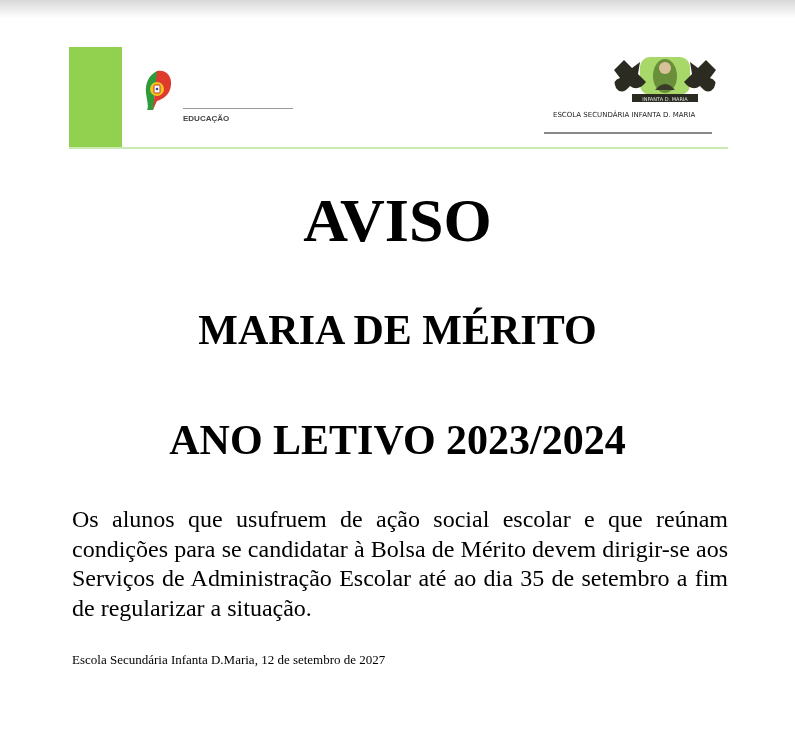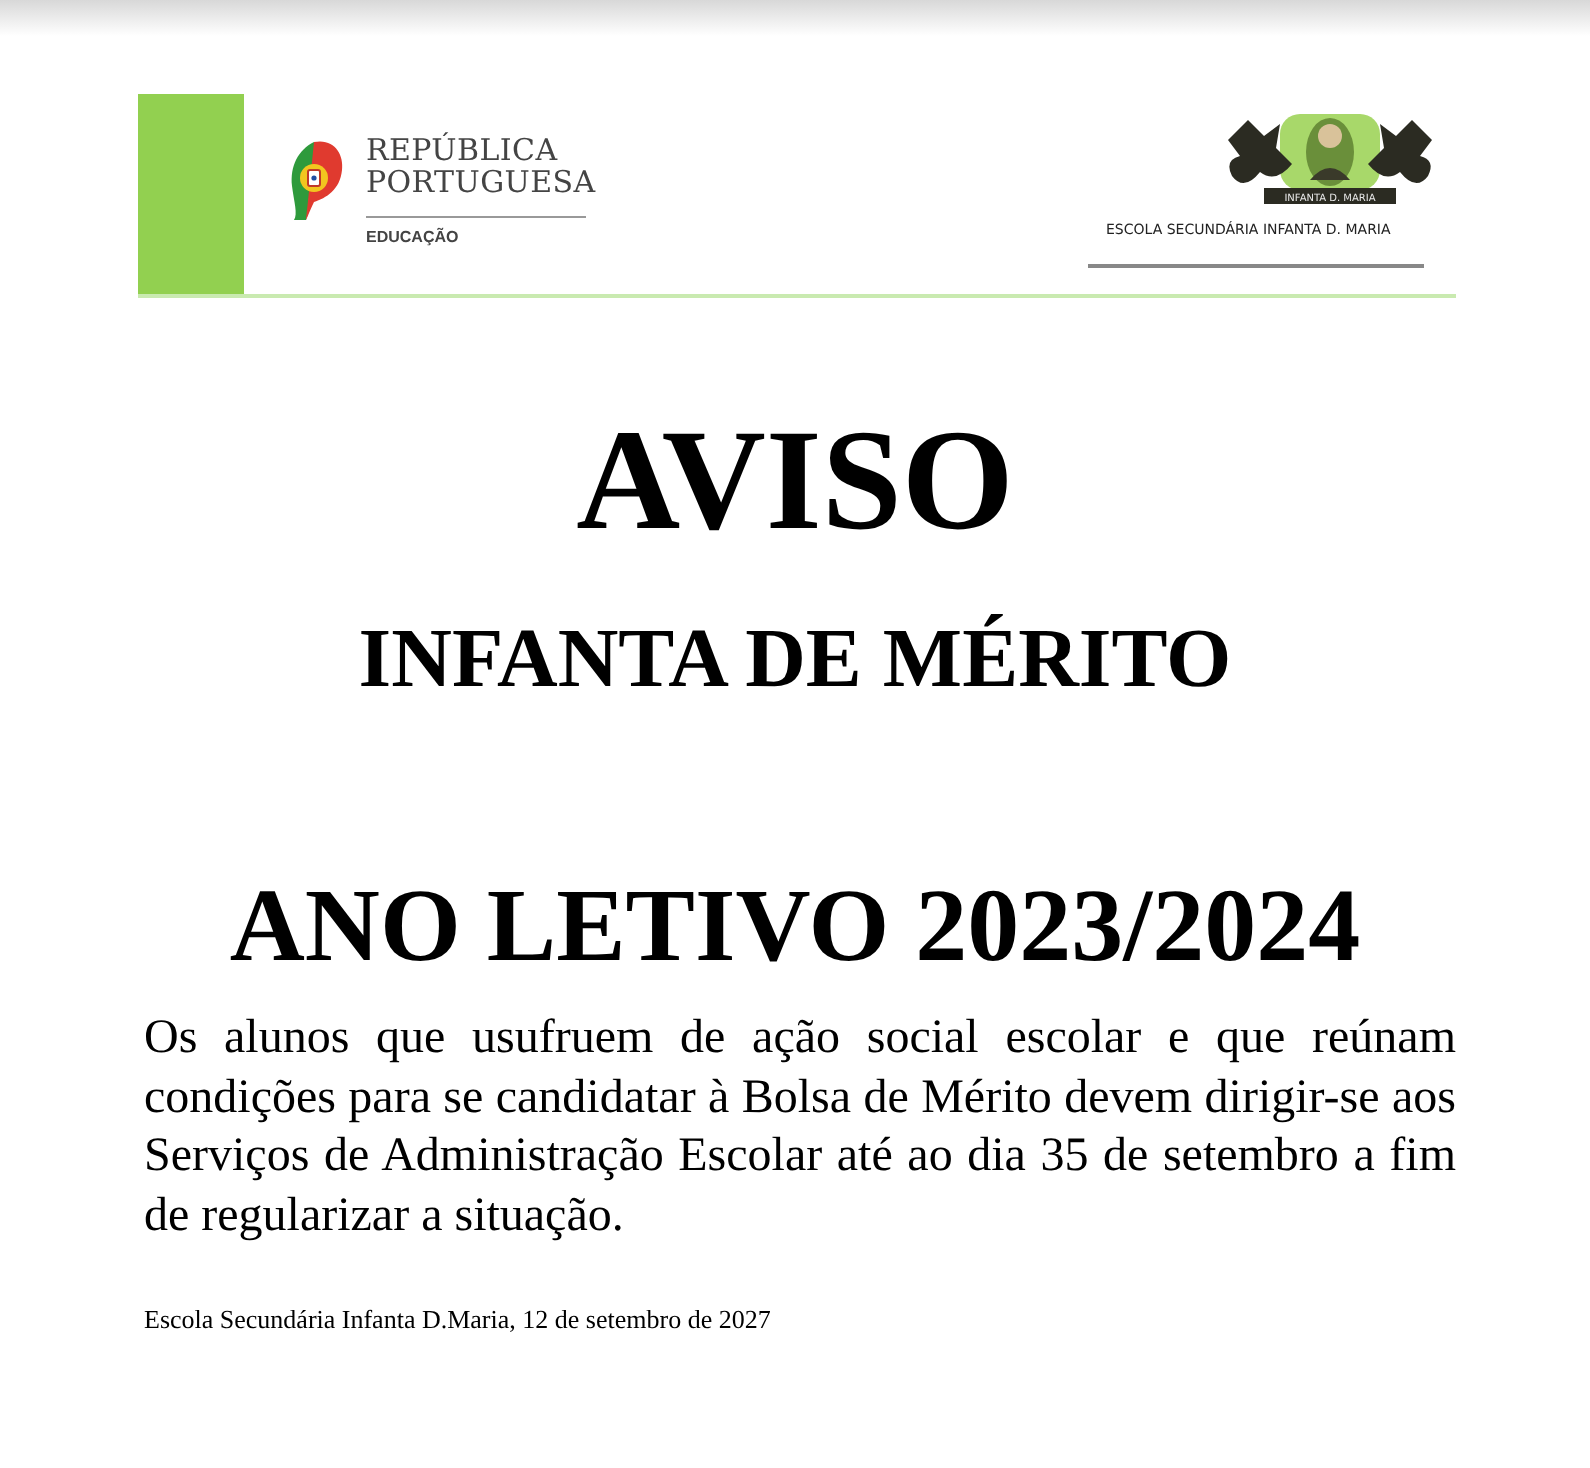--- a/index.html
+++ b/index.html
@@ -36,23 +36,23 @@
     .school-name {
       position: absolute; left: 553px; top: 111px; width: 175px;
       font-family: "DejaVu Sans", sans-serif; font-size: 7px; color: #222; text-align: left;
       white-space: nowrap;
     }
     .school-line { position: absolute; left: 544px; top: 132px; width: 168px; height: 2px; background: #888; }
     .title {
       position: absolute; left: 0; width: 795px; text-align: center; font-weight: bold;
       font-family: "Liberation Serif", serif;
     }
-    .t-aviso { top: 192px; font-size: 72px; line-height: 96px; }
+    .t-aviso { top: 172px; font-size: 62px; line-height: 96px; }
     .t-bolsas { top: 306px; font-size: 42px; line-height: 48px; }
-    .t-ano { top: 414px; font-size: 52px; line-height: 52px; margin-top: 24px; }
+    .t-ano { top: 414px; font-size: 42px; line-height: 52px; }
     .body-text {
       position: absolute; left: 72px; top: 505px; width: 656px;
       font-size: 24px; line-height: 29.5px; text-align: justify;
       font-family: "Liberation Serif", serif;
     }
     .signature {
       position: absolute; left: 72px; top: 652px; font-size: 13px;
       font-family: "Liberation Serif", serif;
     }
   </style>
@@ -64,39 +64,35 @@
 <div class="green-rule"></div>
 
 <div class="rp-logo">
   <svg class="rp-emblem" viewBox="0 0 30 42">
     <path d="M14 2 C6 6 2 14 3 24 C4 32 6 38 4 41 L10 41 C12 36 11 30 12 24 C13 16 16 8 14 2 Z" fill="#2e9a3c"></path>
     <path d="M14 2 C24 0 29 8 28 16 C27 26 20 30 14 32 C12 36 11 39 10 41 C11 32 12 22 14 2 Z" fill="#e03a2f"></path>
     <circle cx="14" cy="20" r="7" fill="#f2c61f"></circle>
     <rect x="11" y="16" width="6" height="8" rx="1" fill="#ffffff" stroke="#c0392b" stroke-width="1"></rect>
     <circle cx="14" cy="20" r="1.3" fill="#1f4ea3"></circle>
   </svg>
-  <div class="rp-name">
-    <div>REPÚBLICA</div>
-    <div>PORTUGUESA</div>
-  </div>
   <div class="rp-line"></div>
   <div class="rp-sub">EDUCAÇÃO</div>
 </div>
 
 <svg class="school-logo" viewBox="0 0 110 55">
   <rect x="30" y="5" width="50" height="38" rx="10" fill="#a8d86a"></rect>
   <ellipse cx="55" cy="24" rx="12" ry="17" fill="#6a8f3a"></ellipse>
   <circle cx="55" cy="16" r="6" fill="#d9c29a"></circle>
   <path d="M45 38 Q55 26 65 38 Z" fill="#3a3a2a"></path>
   <path d="M4 18 L14 8 L22 16 L30 10 L28 22 L36 30 Q28 40 20 34 Q12 44 6 36 Q2 28 10 26 Z" fill="#2b2b22"></path>
   <path d="M106 18 L96 8 L88 16 L80 10 L82 22 L74 30 Q82 40 90 34 Q98 44 104 36 Q108 28 100 26 Z" fill="#2b2b22"></path>
   <rect x="22" y="42" width="66" height="8" fill="#2b2b22"></rect>
   <text x="55" y="48.5" font-size="5" fill="#e8e8e8" text-anchor="middle" font-family="DejaVu Sans, sans-serif">INFANTA D. MARIA</text>
 </svg>
 <div class="school-name">ESCOLA SECUNDÁRIA INFANTA D. MARIA</div>
 <div class="school-line"></div>
 
 <div class="title t-aviso">AVISO</div>
-<div class="title t-bolsas">INFANTA DE MÉRITO</div>
+<div class="title t-bolsas">MARIA DE MÉRITO</div>
 <div class="title t-ano">ANO LETIVO 2023/2024</div>
 
 <div class="body-text">Os alunos que usufruem de ação social escolar e que reúnam condições para se candidatar à Bolsa de Mérito devem dirigir-se aos Serviços de Administração Escolar até ao dia 35 de setembro a fim de regularizar a situação.</div>
 <div class="signature">Escola Secundária Infanta D.Maria, 12 de setembro de 2027</div>
 
 </body></html>

